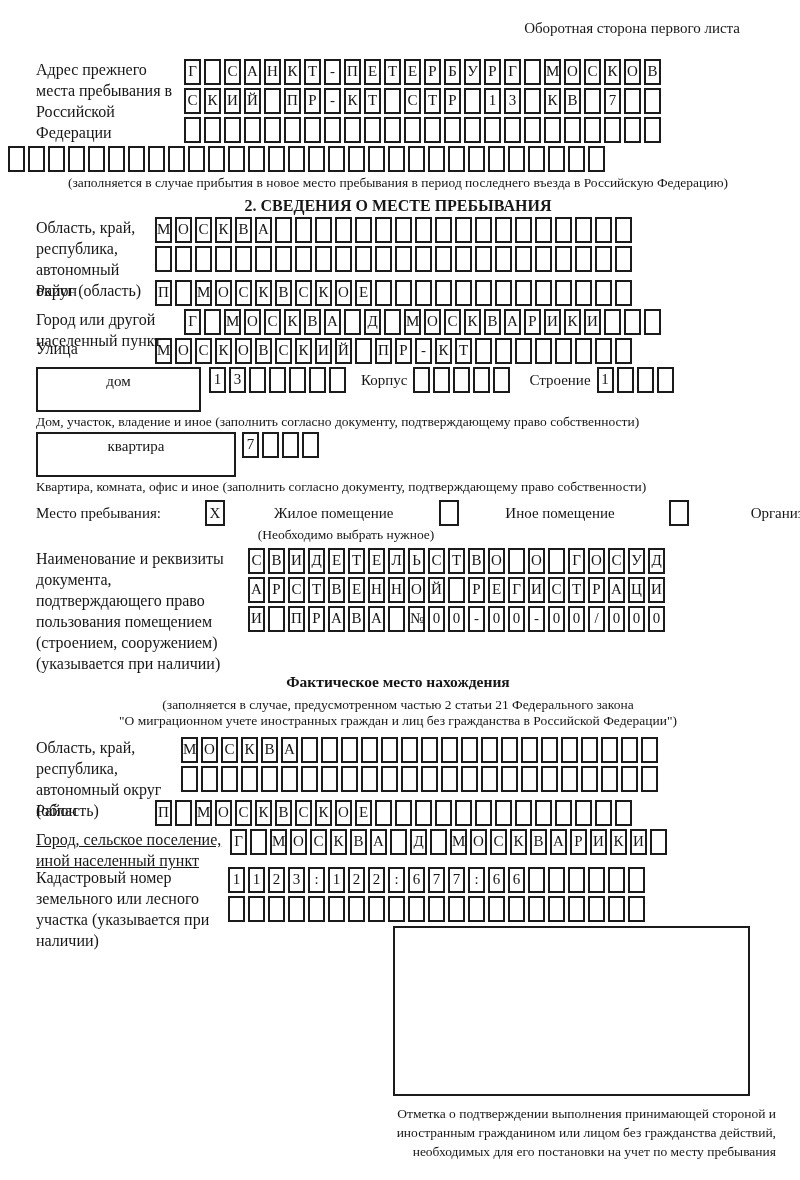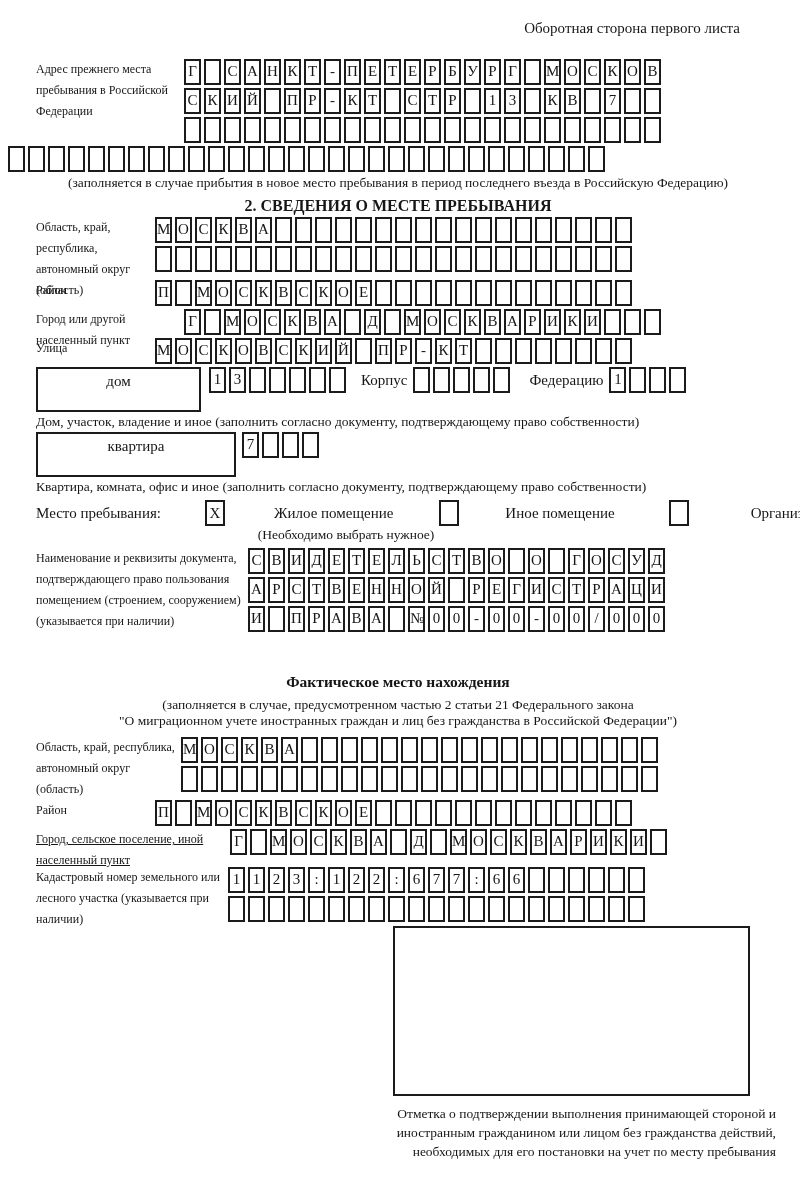--- a/index.html
+++ b/index.html
@@ -7,21 +7,21 @@
   body {
     width:800px; height:1180px;
     font-family:"Liberation Serif", serif;
     color:#161616;
   }
   .page { width:800px; height:1180px; padding:20px 40px 10px 36px; overflow:hidden; position:relative; }
 
   .corner { text-align:right; font-size:15px; padding-right:20px; }
 
   .field { position:relative; }
-  .f-label { position:absolute; left:0; top:0; font-size:12px; line-height:21px; }
+  .f-label { position:absolute; left:0; top:0; font-size:16px; line-height:21px; }
 
   .box-row { white-space:nowrap; height:26px; margin-bottom:3px; }
   .cell {
     display:inline-block; width:17px; height:26px;
     border:2px solid #1b1b1b; margin-right:3px;
     vertical-align:top; text-align:center;
     font-size:15px; line-height:21px;
   }
   .rows { min-height:26px; }
 
@@ -126,21 +126,21 @@
     <div class="rows ml-obl">
       <div class="box-row"><span class="cell">М</span><span class="cell">О</span><span class="cell">С</span><span class="cell">К</span><span class="cell">О</span><span class="cell">В</span><span class="cell">С</span><span class="cell">К</span><span class="cell">И</span><span class="cell">Й</span><span class="cell"></span><span class="cell">П</span><span class="cell">Р</span><span class="cell">-</span><span class="cell">К</span><span class="cell">Т</span><span class="cell"></span><span class="cell"></span><span class="cell"></span><span class="cell"></span><span class="cell"></span><span class="cell"></span><span class="cell"></span><span class="cell"></span></div>
     </div>
   </div>
 
   <div class="inline-row mt3">
     <div class="type-box house-type">дом</div>
     <div class="box-row" style="margin-left:8px;"><span class="cell">1</span><span class="cell">3</span><span class="cell"></span><span class="cell"></span><span class="cell"></span><span class="cell"></span><span class="cell"></span></div>
     <div class="inline-lbl" style="margin-left:12px;margin-right:6px;">Корпус</div>
     <div class="box-row"><span class="cell"></span><span class="cell"></span><span class="cell"></span><span class="cell"></span><span class="cell"></span></div>
-    <div class="inline-lbl" style="margin-left:16px;margin-right:6px;">Федерацию</div>
+    <div class="inline-lbl" style="margin-left:16px;margin-right:6px;">Строение</div>
     <div class="box-row"><span class="cell">1</span><span class="cell"></span><span class="cell"></span><span class="cell"></span></div>
   </div>
   <div class="caption mt2">Дом, участок, владение и иное (заполнить согласно документу, подтверждающему право собственности)</div>
 
   <div class="inline-row mt2">
     <div class="type-box apt-type">квартира</div>
     <div class="box-row" style="margin-left:6px;"><span class="cell">7</span><span class="cell"></span><span class="cell"></span><span class="cell"></span></div>
   </div>
   <div class="caption mt2">Квартира, комната, офис и иное (заполнить согласно документу, подтверждающему право собственности)</div>
 

